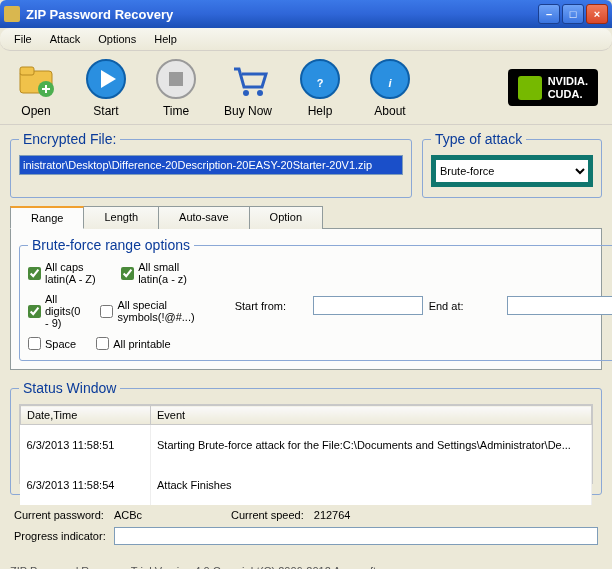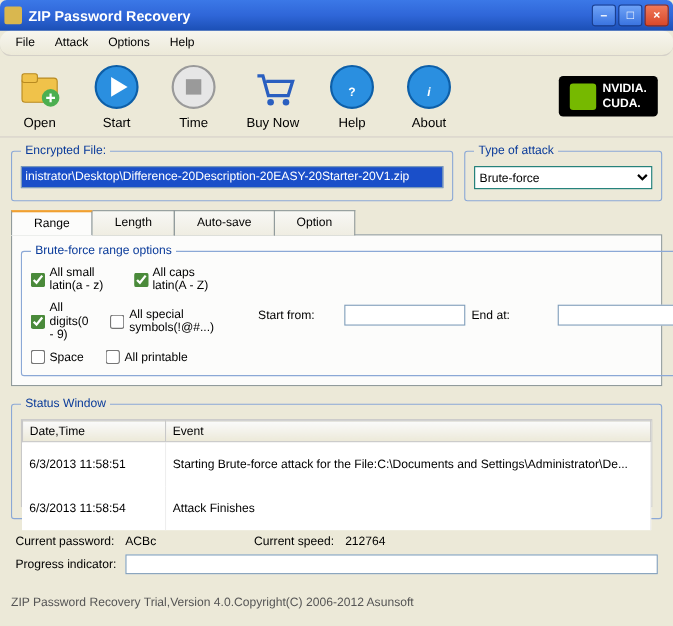--- a/index.html
+++ b/index.html
@@ -14,25 +14,25 @@
 .toolbar { background:#ece9d8; padding: 6px 14px; display:flex; align-items:center; gap: 26px; border-bottom:1px solid #d4d0c8; }
 .toolbtn { display:flex; flex-direction:column; align-items:center; gap:3px; cursor:pointer; }
 .toolbtn .lbl { color:#000; font-size:12px; }
 .toolicon { width:44px; height:44px; display:flex; align-items:center; justify-content:center; }
 .nvidia { margin-left:auto; background:#000; color:#fff; padding:6px 10px; border-radius:4px; display:flex; align-items:center; gap:6px; }
 .nvidia .eye { width:24px; height:24px; background:#76b900; border-radius:3px; position:relative; }
 .nvidia .txt { font-weight:bold; font-size:11px; line-height:1.1; }
 .content { padding: 6px 10px; }
 .row1 { display:flex; gap:10px; }
 fieldset { border:1px solid #8ba8d6; border-radius:3px; padding:8px 8px 10px; }
-legend { color:#0a3b9a; padding:0 4px; font-size:11px; }
+legend { color:#0a3b9a; padding:0 4px; font-size:14px; }
 .enc { flex:1; }
 .enc input { width:100%; background:#1a4fc9; color:#fff; border:1px solid #7f9db9; padding:2px 3px; height:20px; }
 .attack { width:180px; }
-.attack select { width:100%; height:21px; border:1px solid #0f766e; background:#fff; }
+.attack select { width:100%; height:32px; border:5px solid #0f766e; background:#fff; }
 .tabs { display:flex; margin-top:8px; }
 .tab { padding:4px 20px; border:1px solid #919b9c; border-bottom:none; background:linear-gradient(#f8f8f5,#efede2); cursor:pointer; margin-right:-1px; }
 .tab.active { background:#fcfcfb; border-bottom:1px solid #fcfcfb; position:relative; z-index:2; border-top:2px solid #f0a030; }
 .tabbody { border:1px solid #919b9c; background:#fcfcfb; padding:8px; margin-top:-1px; }
 .bfopts { display:flex; gap:20px; }
 .chkcol { display:flex; flex-direction:column; gap:8px; }
 .chkrow { display:flex; gap:20px; }
 .chk { display:flex; align-items:center; gap:4px; cursor:pointer; }
 .chk input { width:13px; height:13px; accent-color:#4a8a3a; }
 .fieldcol { margin-left:20px; display:flex; gap:6px; }
@@ -155,25 +155,25 @@
   </div>
 
   <div class="tabbody">
     <fieldset>
       <legend>Brute-force range options</legend>
       <div class="bfopts">
         <div class="chkcol">
           <div class="chkrow">
             <label class="chk">
                 <input type="checkbox" checked="" style="">
+                <span>All caps latin(A - Z)</span>
+              </label>
+            <label class="chk">
+                <input type="checkbox" checked="" style="">
                 <span>All small latin(a - z)</span>
-              </label>
-            <label class="chk">
-                <input type="checkbox" checked="" style="">
-                <span>All caps latin(A - Z)</span>
               </label>
           </div>
           <div class="chkrow">
             <label class="chk">
                 <input type="checkbox" checked="" style="">
                 <span>All digits(0 - 9)</span>
               </label>
             <label class="chk">
                 <input type="checkbox" style="">
                 <span>All special symbols(!@#...)</span>

